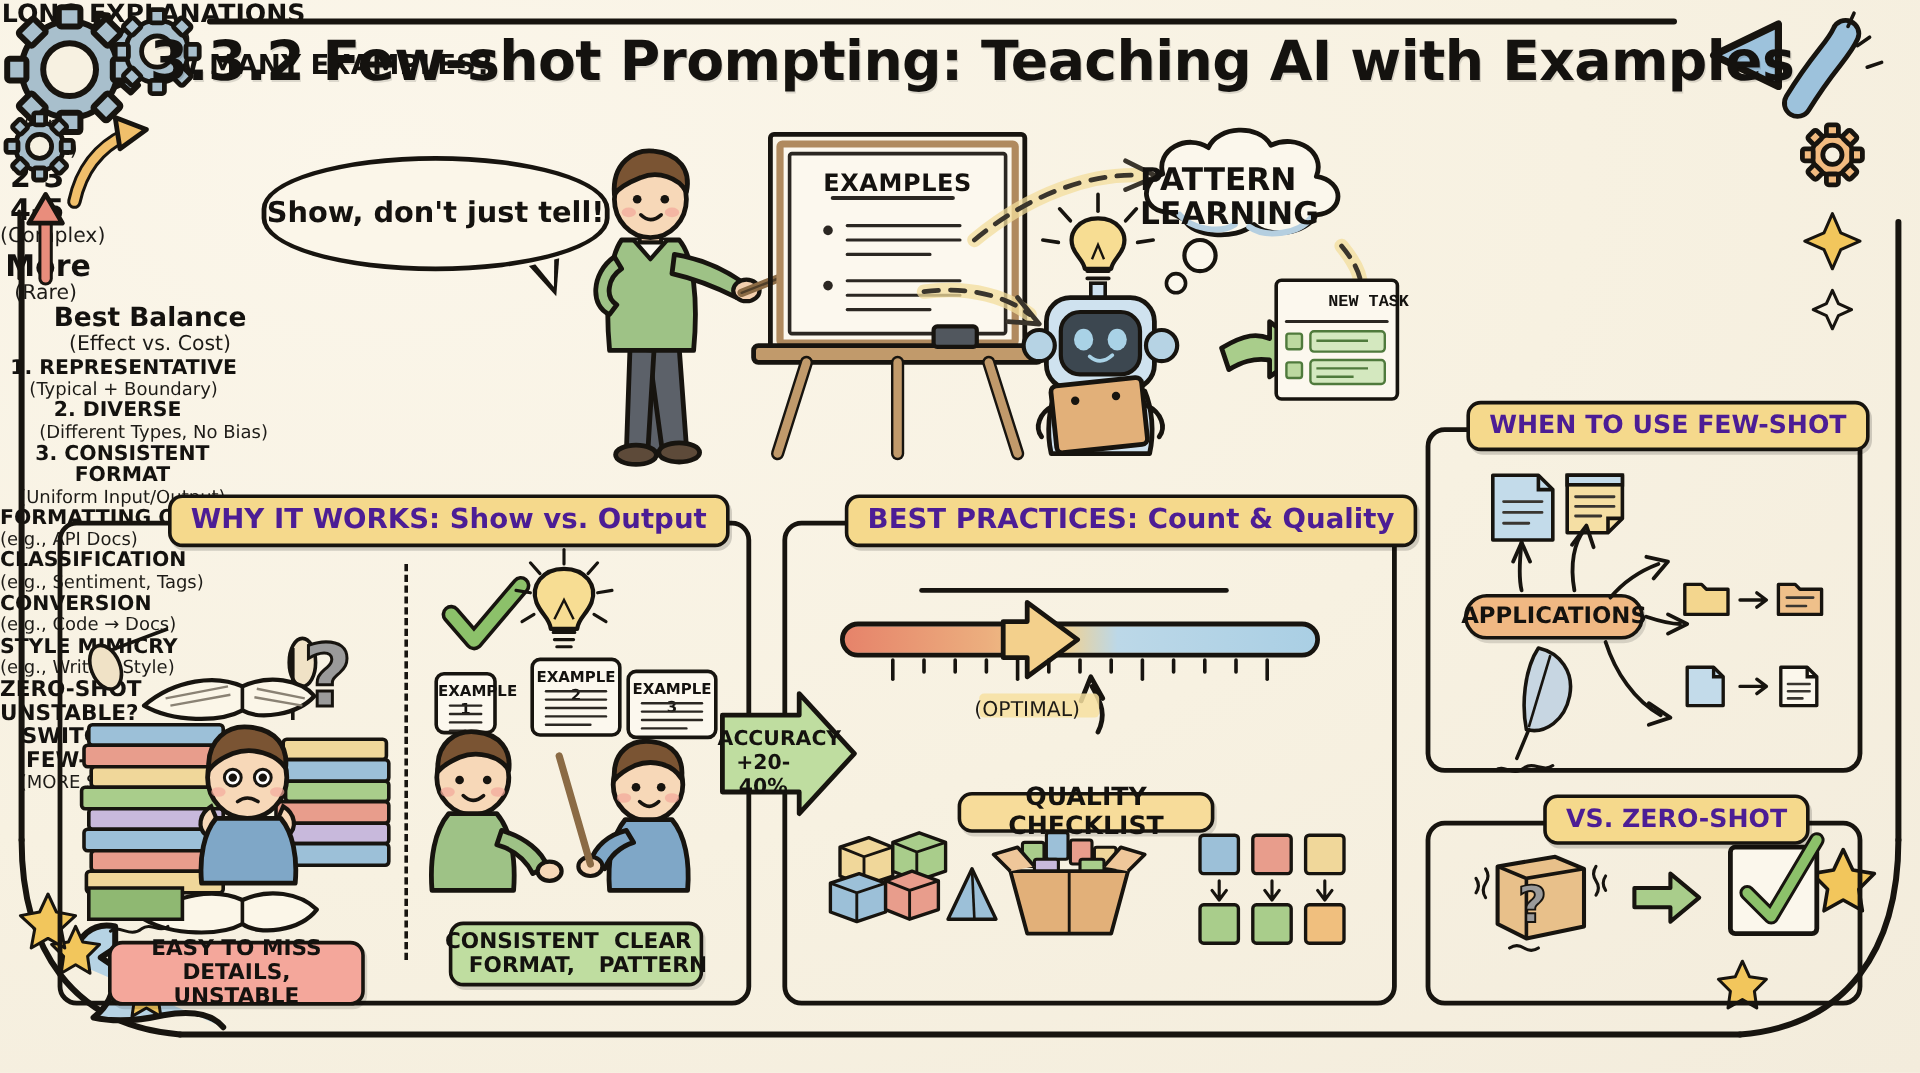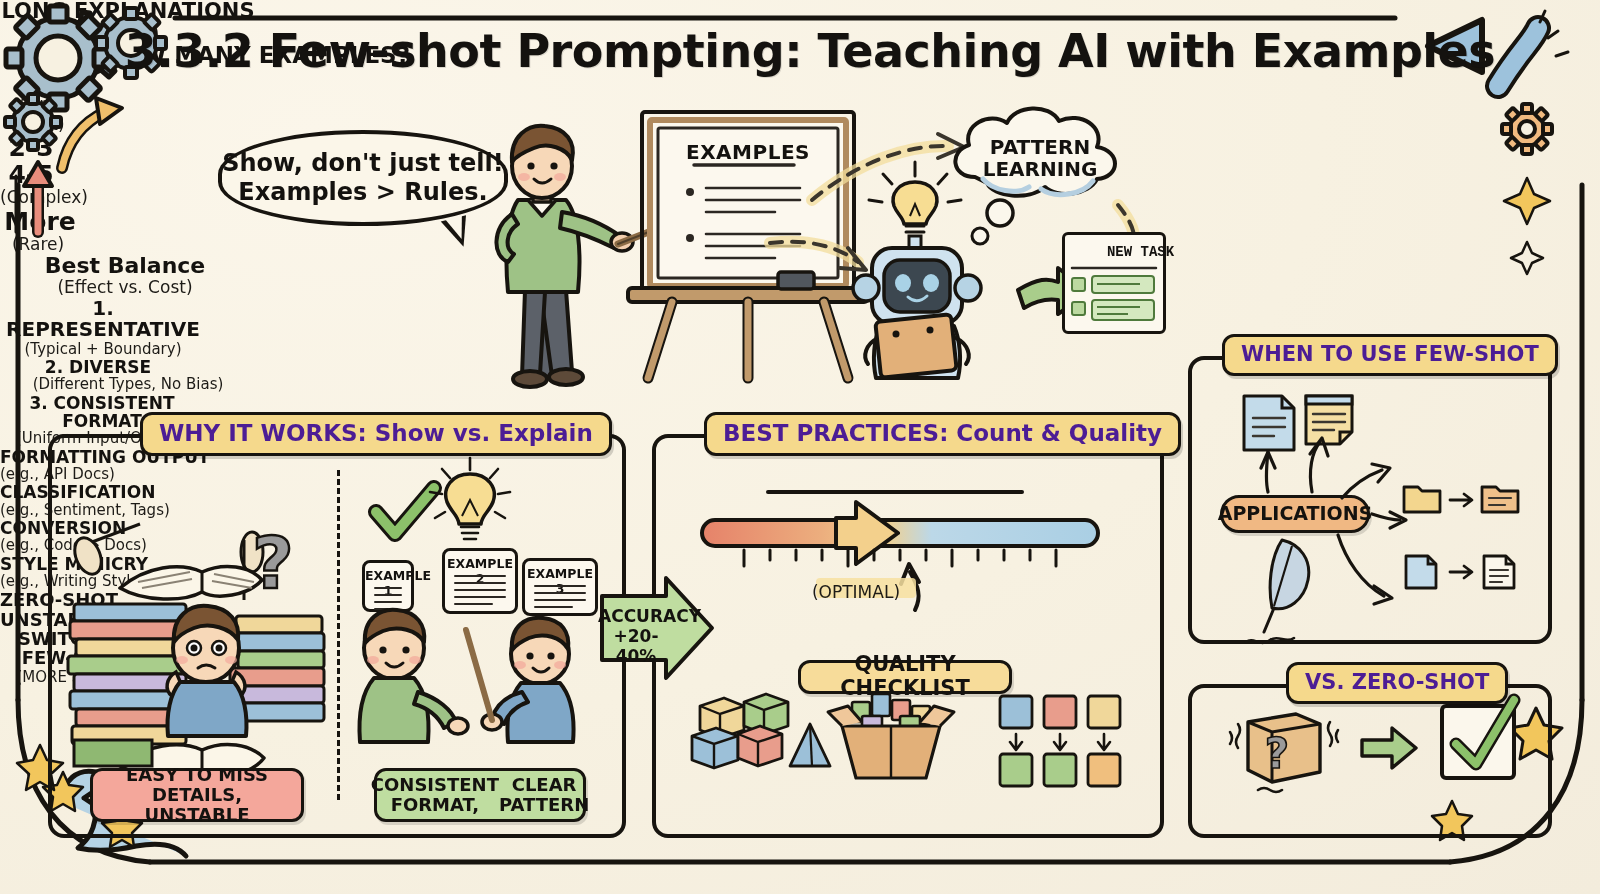--- a/index.html
+++ b/index.html
@@ -248,21 +248,20 @@
     <path d="M 40 838 L 40 844" stroke="#17140f" stroke-width="0" fill="none"></path>
     <path d="M63 772 l6 13 l14 2 l-10 10 l2 14 l-12 -7 l-12 7 l2 -14 l-10 -10 l14 -2 z" fill="#f2c65c" stroke="#17140f" stroke-width="2.5" stroke-linejoin="round"></path>
     <path d="M122 808 l6 13 l14 2 l-10 10 l2 14 l-12 -7 l-12 7 l2 -14 l-10 -10 l14 -2 z" fill="#f2c65c" stroke="#17140f" stroke-width="2.5" stroke-linejoin="round"></path>
     <path d="M40 745 l7 15 l16 3 l-12 11 l3 16 l-14 -8 l-14 8 l3 -16 l-12 -11 l16 -3 z" fill="#f2c65c" stroke="#17140f" stroke-width="2.5" stroke-linejoin="round"></path>
   </svg>
 
   <div id="title">3.3.2 Few-shot Prompting: Teaching AI with Examples</div>
 
   <div id="bubble" style="left:218px; top:130px; width:290px; height:96px;">
     <span>Show, don't just tell!</span>
-    <span>Examples &gt; Rules.</span>
     <span class="tail"></span>
   </div>
 
   <svg class="ov">
 
     <path d="M 540 290 L 534 374 L 552 378" stroke="#17140f" stroke-width="4" fill="#5c6169"></path>
     <path d="M 540 288 L 566 290 L 572 372 L 552 376 Z" fill="#5c6169" stroke="#17140f" stroke-width="4" stroke-linejoin="round"></path>
     <path d="M 525 290 L 545 292 L 540 374 L 522 376 Z" fill="#5c6169" stroke="#17140f" stroke-width="4" stroke-linejoin="round"></path>
 
     <ellipse cx="530" cy="379" rx="17" ry="8" fill="#5d4a39" stroke="#17140f" stroke-width="4"></ellipse>
@@ -337,22 +336,22 @@
     <path d="M 1018 290 C 1038 278, 1048 278, 1058 282 L 1058 268 L 1090 292 L 1058 314 L 1058 300 C 1044 298, 1034 302, 1024 308 Z" fill="#a9cd8b" stroke="#17140f" stroke-width="4" stroke-linejoin="round"></path>
   </svg>
 
   <div style="position:absolute; left:950px; top:112px; width:180px; height:96px;">
     <svg width="190" height="105" style="position:absolute;left:-5px;top:-5px;overflow:visible;">
       <path d="M 30 70 C 6 70, 4 44, 24 38 C 18 18, 44 4, 62 16 C 70 -2, 104 -4, 114 14
                C 136 4, 160 20, 152 40 C 176 44, 176 70, 152 72 C 144 88, 112 92, 100 80
                C 84 94, 48 90, 42 76 Z" fill="#fbf7ec" stroke="#17140f" stroke-width="4" stroke-linejoin="round"></path>
       <path d="M 38 72 C 48 84, 72 88, 84 80 M 96 82 C 110 92, 138 88, 148 74" fill="none" stroke="#b5cfe0" stroke-width="5" stroke-linecap="round"></path>
     </svg>
-    <div style="position:absolute; left:0; top:24px; width:180px; text-align:center;
-                font-family:'DejaVu Sans',sans-serif; font-weight:700; font-size:20px; color:#14120f; line-height:1.12;">
+    <div style="position:absolute; left:0; top:24px; width:180px; text-align:left;
+                font-family:'DejaVu Sans',sans-serif; font-weight:700; font-size:26px; color:#14120f; line-height:1.12;">
       <div>PATTERN</div>
       <div>LEARNING</div>
     </div>
   </div>
   <svg class="ov">
     <circle cx="1000" cy="213" r="13" fill="#fbf7ec" stroke="#17140f" stroke-width="3.5"></circle>
     <circle cx="980" cy="236" r="8" fill="#fbf7ec" stroke="#17140f" stroke-width="3"></circle>
   </svg>
 
   <svg class="ov">
@@ -398,21 +397,21 @@
     <path d="M 1072 268 L 1156 268" stroke="#2b2722" stroke-width="2.5" stroke-linecap="round"></path>
     <rect x="1072" y="278" width="13" height="13" rx="2" fill="#bcd9a0" stroke="#4f7a3c" stroke-width="2"></rect>
     <rect x="1092" y="276" width="62" height="17" rx="3" fill="#d4e8bf" stroke="#4f7a3c" stroke-width="2"></rect>
     <path d="M 1097 284 L 1140 284" stroke="#4f7a3c" stroke-width="2"></path>
     <rect x="1072" y="302" width="13" height="13" rx="2" fill="#bcd9a0" stroke="#4f7a3c" stroke-width="2"></rect>
     <rect x="1092" y="300" width="62" height="20" rx="3" fill="#d4e8bf" stroke="#4f7a3c" stroke-width="2"></rect>
     <path d="M 1097 307 L 1140 307 M 1097 314 L 1128 314" stroke="#4f7a3c" stroke-width="2"></path>
   </svg>
 
   <div class="panel" style="left:48px; top:434px; width:578px; height:404px;"></div>
-  <div class="panel-head" style="left:140px; top:412px;">WHY IT WORKS: Show vs. Explain</div>
+  <div class="panel-head" style="left:140px; top:412px;">WHY IT WORKS: Show vs. Output</div>
 
   <div id="divider" style="left:337px; top:470px; height:330px;"></div>
 
   <div class="cap" style="left:60px; top:474px; width:256px; font-size:21px;">LONG EXPLANATIONS</div>
   <div class="sub" style="left:60px; top:499px; width:256px; font-size:18px;">(Rules)</div>
 
   <svg class="ov">
 
     <ellipse cx="88" cy="556" rx="12" ry="19" fill="#f0e2c6" stroke="#17140f" stroke-width="3" transform="rotate(-22 88 556)"></ellipse>
     <path d="M 92 542 L 140 524" stroke="#17140f" stroke-width="3" fill="none"></path>
@@ -462,21 +461,21 @@
     <path d="M 198 668 Q 206 662, 215 668" stroke="#17140f" stroke-width="3" fill="none" stroke-linecap="round"></path>
     <ellipse cx="182" cy="660" rx="6" ry="4" fill="#f3ab9c" opacity="0.7"></ellipse>
     <ellipse cx="231" cy="660" rx="6" ry="4" fill="#f3ab9c" opacity="0.7"></ellipse>
 
     <path d="M 176 672 C 166 678, 164 690, 172 696 L 182 686 Z" fill="#f7d8b8" stroke="#17140f" stroke-width="3.5"></path>
     <path d="M 236 672 C 246 678, 248 690, 240 696 L 230 686 Z" fill="#f7d8b8" stroke="#17140f" stroke-width="3.5"></path>
 
     <path d="M 180 682 C 170 694, 166 714, 168 736 L 246 736 C 248 714, 244 694, 234 682 Z" fill="#7fa7c7" stroke="#17140f" stroke-width="4" stroke-linejoin="round"></path>
   </svg>
 
-  <div class="pill red" style="left:90px; top:768px; width:214px; height:54px; font-size:18px; flex-direction:column;">
+  <div class="pill red" style="left:90px; top:784px; width:214px; height:54px; font-size:18px; flex-direction:column;">
     <span>EASY TO MISS DETAILS,</span>
     <span>UNSTABLE</span>
   </div>
 
   <svg class="ov">
     <path d="M 376 512 L 395 534 L 434 488" stroke="#17140f" stroke-width="16" fill="none" stroke-linecap="round" stroke-linejoin="round"></path>
     <path d="M 376 512 L 395 534 L 434 488" stroke="#8cc16a" stroke-width="10" fill="none" stroke-linecap="round" stroke-linejoin="round"></path>
 
     <g stroke="#17140f" stroke-width="2.6" stroke-linecap="round">
       <path d="M 470 470 L 470 458"></path>
@@ -647,21 +646,21 @@
       <rect x="1088" y="696" width="32" height="32" rx="3" fill="#f0d79a" stroke="#17140f" stroke-width="2.8"></rect>
       <path d="M 1016 734 L 1016 748 M 1010 742 L 1016 750 L 1022 742" stroke="#17140f" stroke-width="2.6" fill="none" stroke-linecap="round" stroke-linejoin="round"></path>
       <path d="M 1060 734 L 1060 748 M 1054 742 L 1060 750 L 1066 742" stroke="#17140f" stroke-width="2.6" fill="none" stroke-linecap="round" stroke-linejoin="round"></path>
       <path d="M 1104 734 L 1104 748 M 1098 742 L 1104 750 L 1110 742" stroke="#17140f" stroke-width="2.6" fill="none" stroke-linecap="round" stroke-linejoin="round"></path>
       <rect x="1000" y="754" width="32" height="32" rx="3" fill="#a9cd8b" stroke="#17140f" stroke-width="2.8"></rect>
       <rect x="1044" y="754" width="32" height="32" rx="3" fill="#a9cd8b" stroke="#17140f" stroke-width="2.8"></rect>
       <rect x="1088" y="754" width="32" height="32" rx="3" fill="#f0bf7e" stroke="#17140f" stroke-width="2.8"></rect>
     </g>
   </svg>
 
-  <div class="cap" style="left:650px; top:795px; width:206px; font-size:20px;">1. REPRESENTATIVE</div>
+  <div class="cap" style="left:650px; top:795px; width:206px; font-size:17px;">1. REPRESENTATIVE</div>
   <div class="sub" style="left:650px; top:816px; width:206px; font-size:15px;">(Typical + Boundary)</div>
 
   <div class="cap" style="left:838px; top:795px; width:196px; font-size:17px;">2. DIVERSE</div>
   <div class="sub" style="left:808px; top:816px; width:256px; font-size:15px;">(Different Types, No Bias)</div>
 
   <div class="cap" style="left:962px; top:795px; width:204px; font-size:17px;">3. CONSISTENT FORMAT</div>
   <div class="sub" style="left:962px; top:816px; width:204px; font-size:15px;">(Uniform Input/Output)</div>
 
   <div class="panel" style="left:1188px; top:356px; width:364px; height:288px;"></div>
   <div class="panel-head sm" style="left:1222px; top:334px;">WHEN TO USE FEW-SHOT</div>

